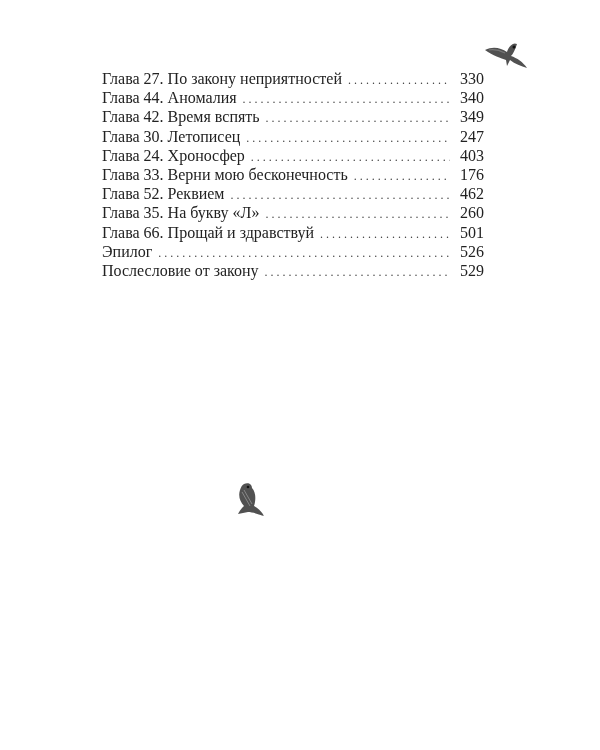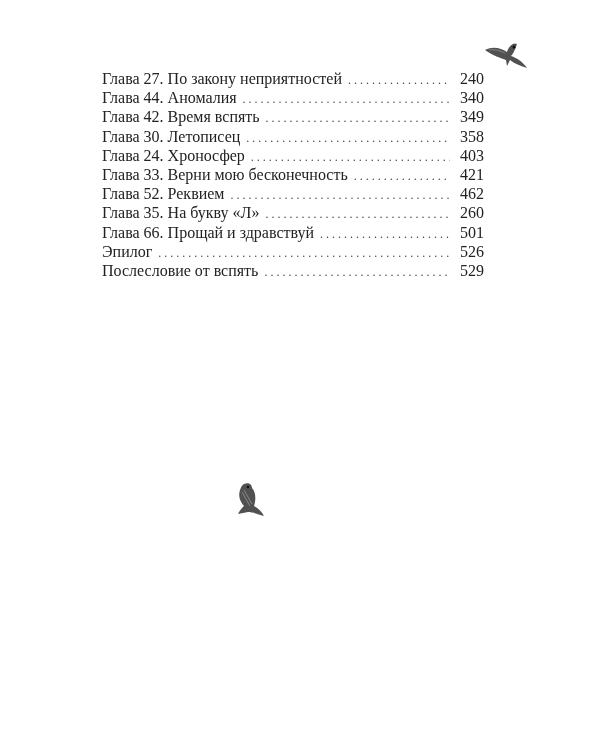--- a/index.html
+++ b/index.html
@@ -21,46 +21,46 @@
 <svg class="bird bird-top" viewBox="0 0 46 36">
   <path d="M2 14 C10 10, 18 12, 24 16 C26 10, 30 6, 34 8 C32 14, 30 18, 28 20 C34 22, 40 26, 44 32 C38 30, 32 28, 27 24 L24 30 L23 24 C18 22, 10 20, 2 14 Z" fill="#333" opacity="0.85"></path>
   <path d="M6 14 C12 13, 18 15, 22 17" stroke="#777" stroke-width="1.2" fill="none"></path>
   <circle cx="31" cy="11" r="1.5" fill="#111"></circle>
 </svg>
 
 <div class="toc">
   <div class="row">
       <span class="title">Глава 27. По закону неприятностей</span>
       <span class="dots"></span>
-      <span class="page">240</span>
+      <span class="page">330</span>
     </div>
   <div class="row">
       <span class="title">Глава 44. Аномалия</span>
       <span class="dots"></span>
       <span class="page">340</span>
     </div>
   <div class="row">
       <span class="title">Глава 42. Время вспять</span>
       <span class="dots"></span>
       <span class="page">349</span>
     </div>
   <div class="row">
       <span class="title">Глава 30. Летописец</span>
       <span class="dots"></span>
-      <span class="page">358</span>
+      <span class="page">247</span>
     </div>
   <div class="row">
       <span class="title">Глава 24. Хроносфер</span>
       <span class="dots"></span>
       <span class="page">403</span>
     </div>
   <div class="row">
       <span class="title">Глава 33. Верни мою бесконечность</span>
       <span class="dots"></span>
-      <span class="page">421</span>
+      <span class="page">176</span>
     </div>
   <div class="row">
       <span class="title">Глава 52. Реквием</span>
       <span class="dots"></span>
       <span class="page">462</span>
     </div>
   <div class="row">
       <span class="title">Глава 35. На букву «Л»</span>
       <span class="dots"></span>
       <span class="page">260</span>
@@ -69,21 +69,21 @@
       <span class="title">Глава 66. Прощай и здравствуй</span>
       <span class="dots"></span>
       <span class="page">501</span>
     </div>
   <div class="row">
       <span class="title">Эпилог</span>
       <span class="dots"></span>
       <span class="page">526</span>
     </div>
   <div class="row">
-      <span class="title">Послесловие от вспять</span>
+      <span class="title">Послесловие от закону</span>
       <span class="dots"></span>
       <span class="page">529</span>
     </div>
 </div>
 
 <svg class="bird bird-mid" viewBox="0 0 36 40">
   <path d="M14 4 C18 2, 22 4, 22 8 C26 12, 26 20, 24 26 C28 28, 32 32, 34 36 C28 34, 22 32, 18 32 L8 34 C10 30, 12 28, 14 26 C10 22, 8 16, 10 10 C11 7, 12 5, 14 4 Z" fill="#333" opacity="0.85"></path>
   <path d="M12 12 L20 26 M14 10 L22 24" stroke="#888" stroke-width="1" fill="none"></path>
   <circle cx="18" cy="7" r="1.3" fill="#111"></circle>
 </svg>

